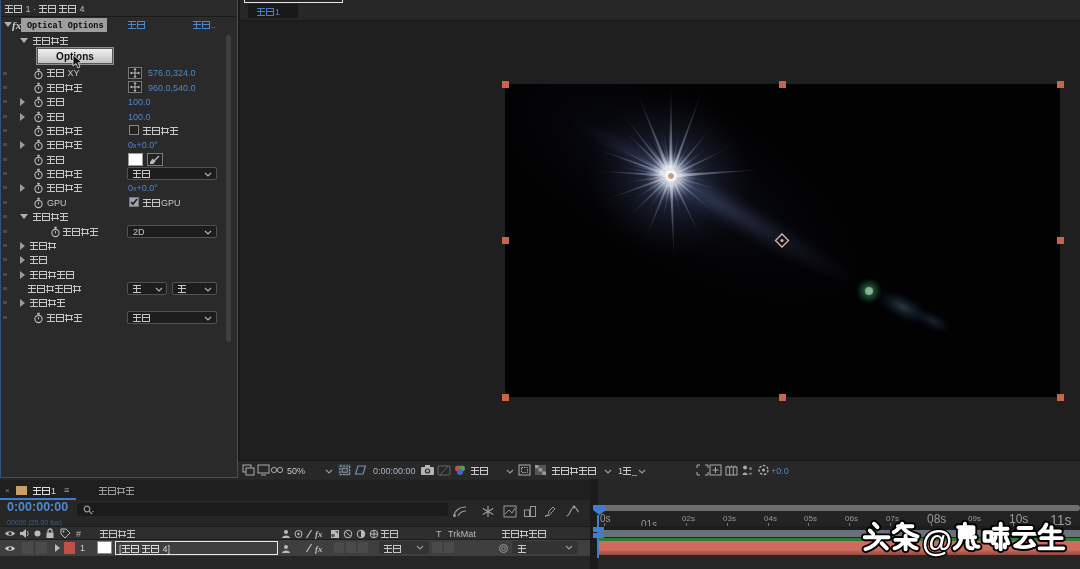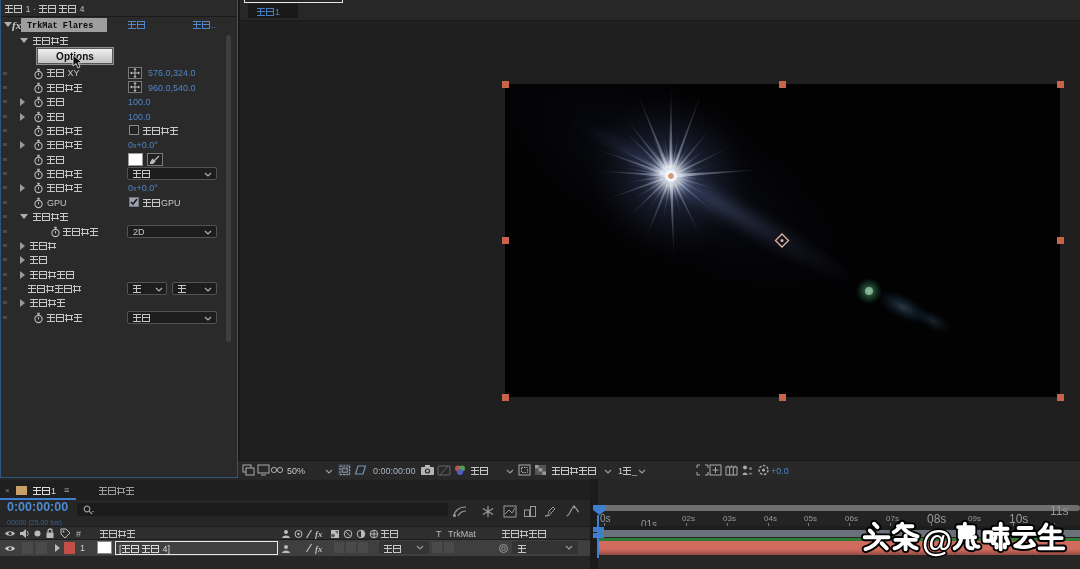--- a/index.html
+++ b/index.html
@@ -14,21 +14,21 @@
 .dd{position:absolute;background:#1d1d1d;border:1px solid #525252;border-radius:2px}
 </style></head><body>
 <div class="abs" style="left:0;top:0;width:1080px;height:569px;background:#262626;overflow:hidden">
 
 <div class="abs" style="left:0;top:0;width:238px;height:478px;background:#2a2a2a">
 <div class="t" style="left:5px;top:4px;color:#bdbdbd"><i class="ka s9"></i><i class="kb s9"></i> 1 · <i class="ka s9"></i><i class="kb s9"></i> <i class="ka s9"></i><i class="kb s9"></i> 4</div>
 <div class="abs" style="left:0;top:16px;width:238px;height:1px;background:#1a1a1a"></div>
 <div class="abs" style="left:4px;top:22px;width:0;height:0;border-top:5px solid #b0b0b0;border-left:4px solid transparent;border-right:4px solid transparent"></div>
 <div class="t" style="left:12px;top:20px;font-family:'Liberation Serif',serif;font-style:italic;font-weight:bold;font-size:11px;color:#cfcfcf">fx</div>
 <div class="abs" style="left:21px;top:18px;width:86px;height:14px;background:#9e9e9e"></div>
-<div class="t" style="left:27px;top:21px;font-family:'Liberation Mono',monospace;font-weight:bold;font-size:8.5px;color:#0a0a0a">TrkMat Flares</div>
+<div class="t" style="left:27px;top:21px;font-family:'Liberation Mono',monospace;font-weight:bold;font-size:8.5px;color:#0a0a0a">Optical Options</div>
 <div class="t" style="left:128px;top:20px;--c:#4f86c8"><i class="ka s9"></i><i class="kb s9"></i></div>
 <div class="t" style="left:193px;top:20px;--c:#4f86c8"><span class="blue"><i class="ka s9"></i><i class="kb s9"></i>..</span></div>
 <div class="abs" style="left:20px;top:38px;width:0;height:0;border-top:5px solid #b0b0b0;border-left:4px solid transparent;border-right:4px solid transparent"></div>
 <div class="t" style="left:33px;top:36px"><i class="ka s9"></i><i class="kb s9"></i><i class="kc s9"></i><i class="ka s9"></i></div>
 <div class="abs" style="left:37px;top:48px;width:76px;height:16px;background:linear-gradient(#efefef,#c2c2c2);border:1px solid #555;box-shadow:0 0 0 1px #8f8f8f">
         <div style="text-align:center;font-size:10px;font-weight:bold;color:#111;line-height:15px;font-family:'Liberation Sans',sans-serif">Options</div>
       </div>
 <svg class="abs" style="left:72px;top:54px" width="12" height="16" viewBox="0 0 12 16">
         <path d="M1 1 L1 12 L4 9.5 L6 14 L8 13 L6 8.8 L10 8.5 Z" fill="#111" stroke="#eee" stroke-width="0.8"></path>
       </svg>
@@ -520,21 +520,21 @@
         <div class="t" style="left:255px;top:35px;font-size:8px;color:#9a9a9a">06s</div>
         <div class="abs" style="left:259px;top:44px;width:1px;height:3px;background:#777"></div>
         <div class="t" style="left:296px;top:35px;font-size:8px;color:#9a9a9a">07s</div>
         <div class="abs" style="left:300px;top:44px;width:1px;height:3px;background:#777"></div>
         <div class="t" style="left:337px;top:35px;font-size:12px;color:#9a9a9a">08s</div>
         <div class="abs" style="left:341px;top:44px;width:1px;height:3px;background:#777"></div>
         <div class="t" style="left:378px;top:35px;font-size:8px;color:#9a9a9a">09s</div>
         <div class="abs" style="left:382px;top:44px;width:1px;height:3px;background:#777"></div>
         <div class="t" style="left:419px;top:35px;font-size:12px;color:#9a9a9a">10s</div>
         <div class="abs" style="left:423px;top:44px;width:1px;height:3px;background:#777"></div>
-        <div class="t" style="left:460px;top:27px;font-size:12px;color:#9a9a9a">11s</div>
+        <div class="t" style="left:460px;top:36px;font-size:14px;color:#9a9a9a">11s</div>
         <div class="abs" style="left:464px;top:44px;width:1px;height:3px;background:#777"></div>
 <div class="abs" style="left:8px;top:47px;width:482px;height:4px;background:#1d1d1d"></div>
 <div class="abs" style="left:8px;top:51px;width:482px;height:7px;background:#6b717b"></div>
 <div class="abs" style="left:3px;top:48px;width:11px;height:5px;background:#3f7fd0"></div>
 <div class="abs" style="left:3px;top:54px;width:11px;height:5px;background:#3f7fd0"></div>
 <div class="abs" style="left:8px;top:59px;width:482px;height:3px;background:#2e7c36"></div>
 <div class="abs" style="left:8px;top:62px;width:482px;height:14px;background:linear-gradient(#d06b5e 60%,#8f4a40)"></div>
 </div>
 <svg class="abs" style="left:592px;top:25px" width="15" height="12" viewBox="0 0 15 12">
         <path d="M1 1 H14 V6 L7.5 11 L1 6z" fill="#3f7fd0"></path>

